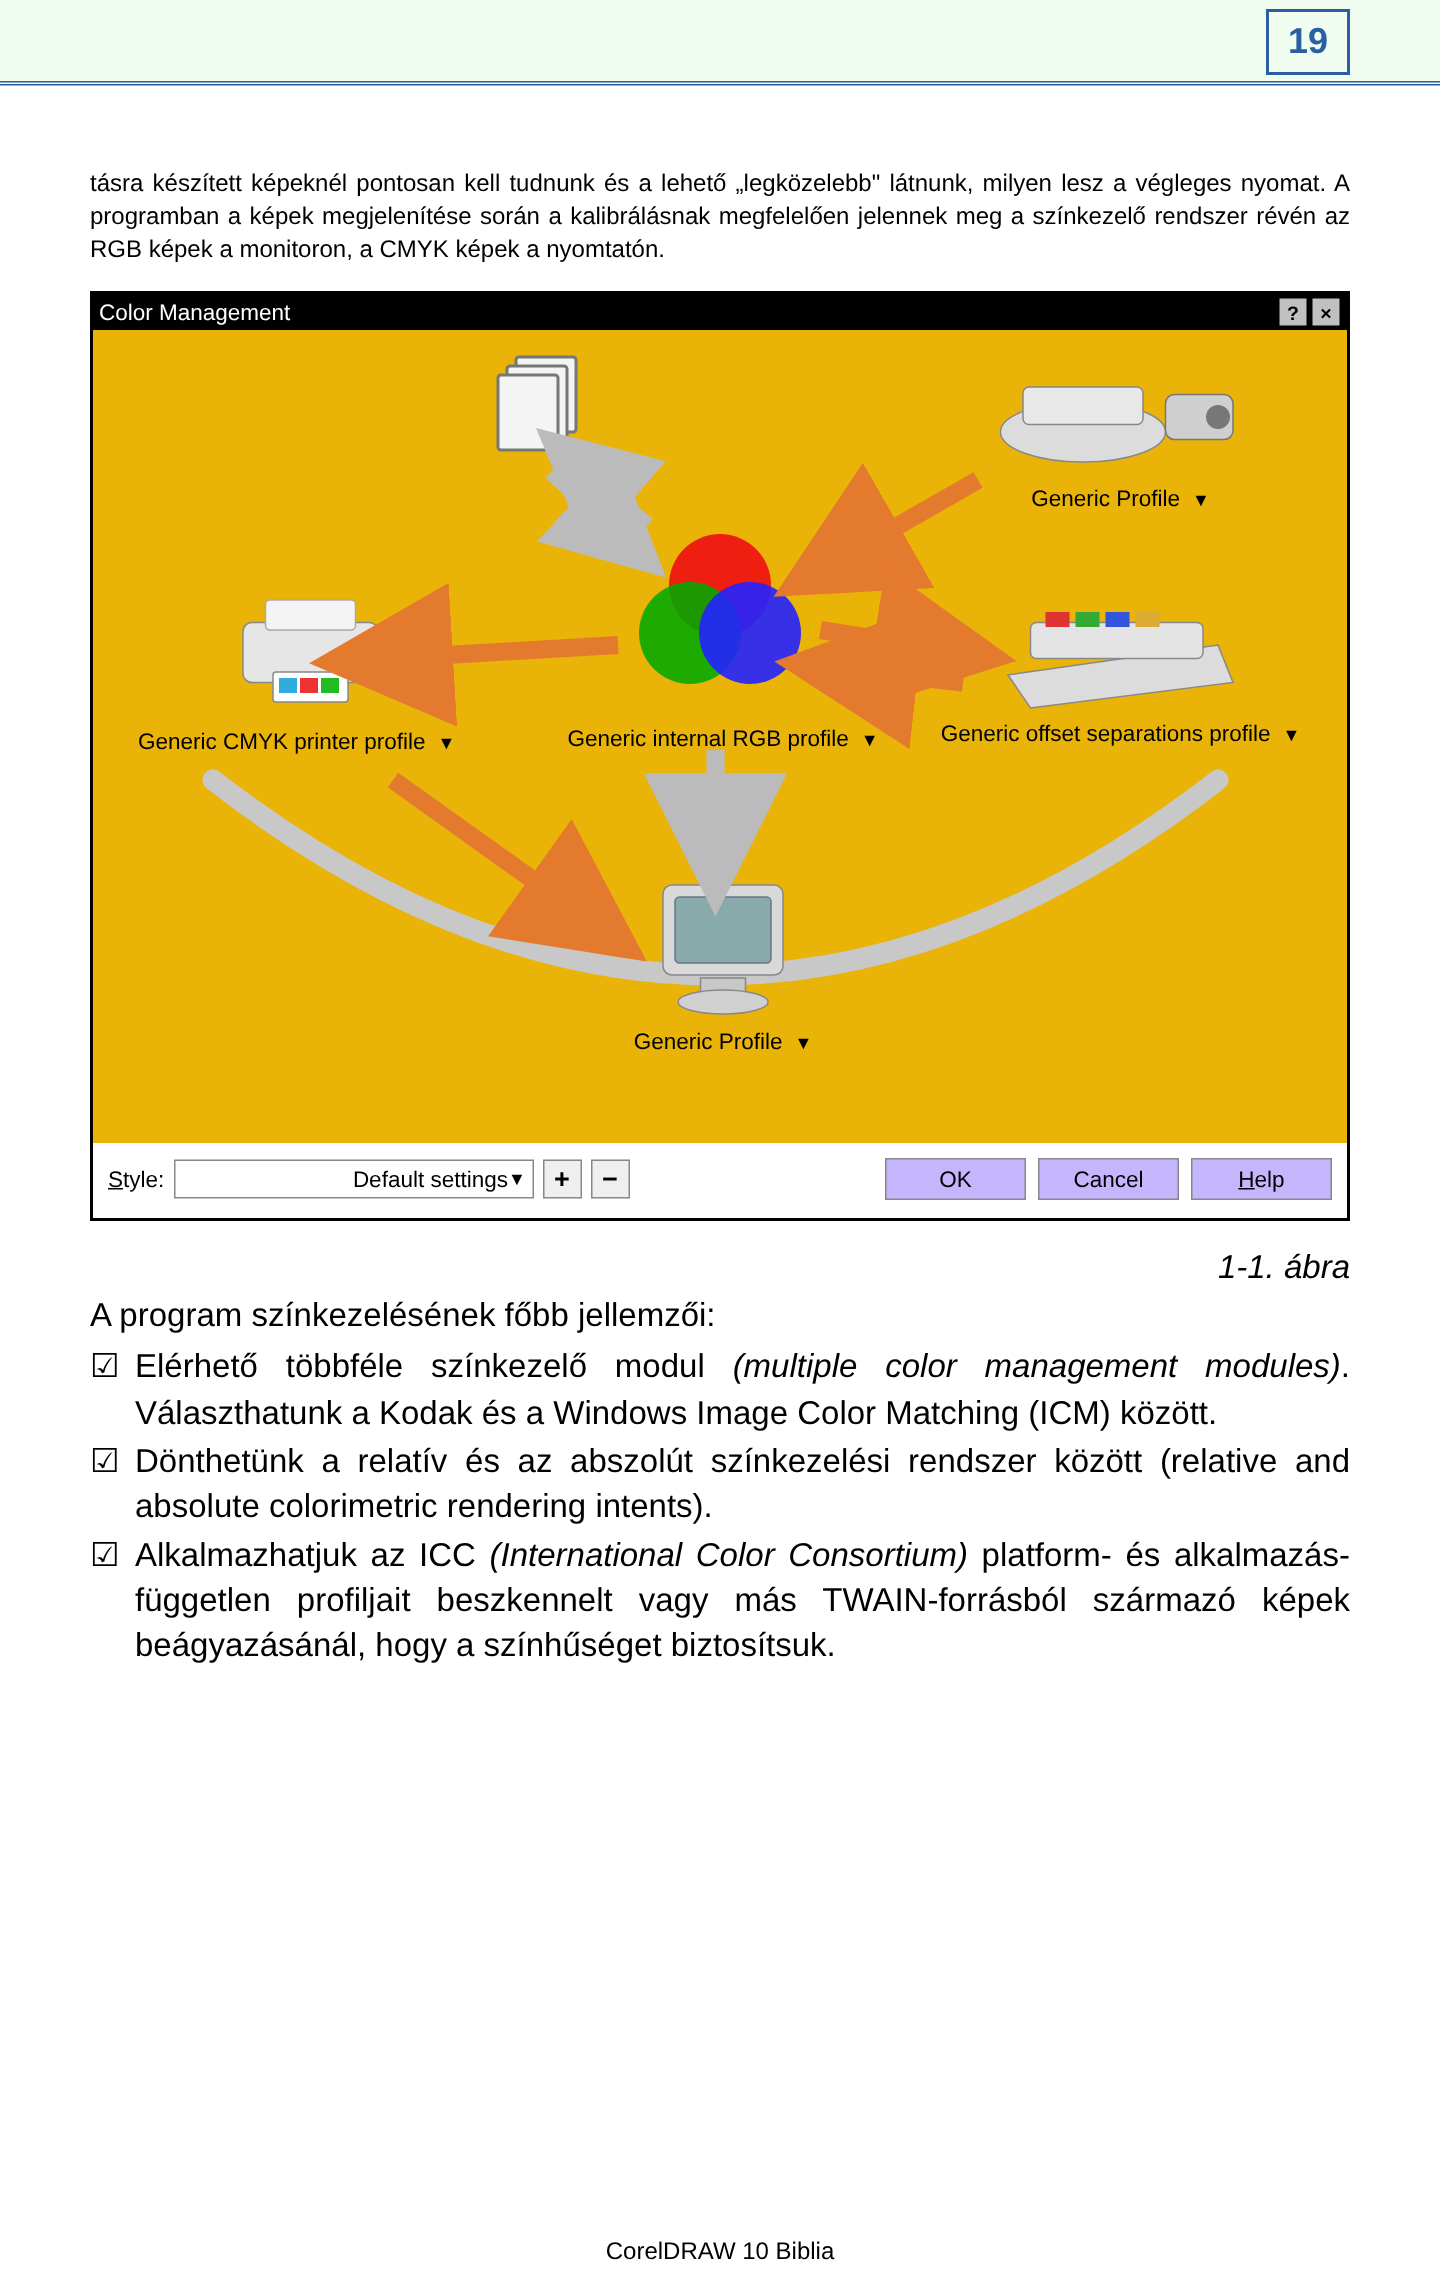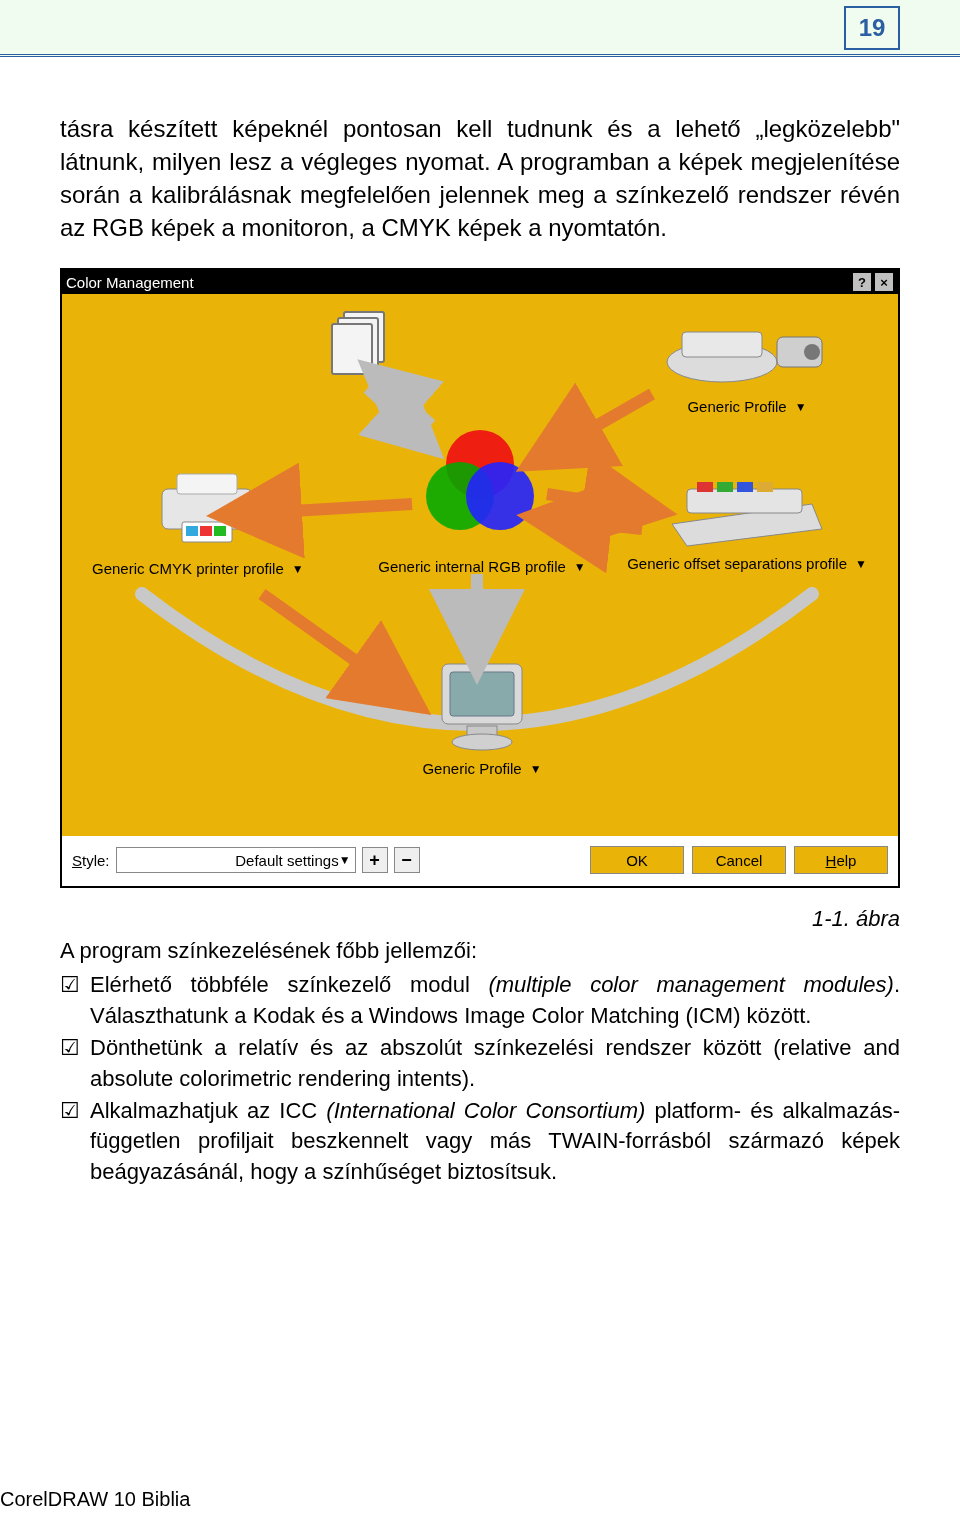--- a/index.html
+++ b/index.html
@@ -1,45 +1,45 @@
 <!DOCTYPE html>
 <html><head>
 <meta charset="utf-8">
 <style>
   html,body{margin:0;padding:0;background:#fff;font-family:Arial,Helvetica,sans-serif;color:#000}
   .page{width:960px;min-height:1523px;margin:0 auto;position:relative;box-sizing:border-box;padding:0 60px 30px 60px}
   .header-wrap{background:#effcef;padding:6px 0 4px 0;margin:0 -60px;border-bottom:3px double #2a60a3}
   .header-inner{display:flex;justify-content:flex-end;align-items:center;padding:0 60px}
   .chapter{font-size:26px;letter-spacing:.5px;color:#333}
   .page-num-box{border:2px solid #2a60a3;width:52px;height:40px;display:flex;align-items:center;justify-content:center;margin-left:18px;font-weight:bold;font-size:24px;color:#2a60a3}
-  .body-text{font-size:24px;line-height:1.38;text-align:justify;margin-top:55px}
+  .body-text{font-size:16px;line-height:1.38;text-align:justify;margin-top:55px}
   .screenshot{border:2px solid #000;margin-top:4px;background:#fff}
   .titlebar{background:#000;color:#fff;display:flex;align-items:center;justify-content:space-between;padding:2px 4px;font-family:"MS Sans Serif",Tahoma,sans-serif;font-size:15px}
   .titlebar .buttons{display:flex;gap:2px}
   .titlebar .tb-btn{width:18px;height:18px;background:#c0c0c0;border:1px solid #000;display:flex;align-items:center;justify-content:center;font-size:13px;font-weight:bold;color:#000}
   .canvas{position:relative;height:542px;background:#eab308}
   .node{position:absolute;text-align:center}
   .node .ico{display:flex;align-items:center;justify-content:center}
   .lbl-row{display:flex;align-items:center;justify-content:center;gap:8px;font-family:Arial,sans-serif;font-size:15px;margin-top:6px}
   .dd{font-size:12px}
   .venn{position:absolute;left:50%;top:130px;transform:translateX(-50%)}
   .arrow{position:absolute}
   .bottom-bar{display:flex;align-items:center;gap:8px;padding:10px 10px 12px 10px;font-family:"MS Sans Serif",Tahoma,sans-serif;font-size:15px}
   .style-select{display:flex;align-items:center;gap:6px}
   .style-input{border:1px solid #888;background:#fff;height:24px;width:230px;display:flex;align-items:center;justify-content:flex-end;padding:0 4px;font-size:15px}
   .sq-btn{width:24px;height:24px;border:1px solid #888;background:#efefef;display:flex;align-items:center;justify-content:center;font-weight:bold;font-size:18px}
   .spacer{flex:1}
-  .win-btn{width:92px;height:26px;border:1px solid #888;background:#eab308;display:flex;align-items:center;justify-content:center;font-size:15px}
+  .win-btn{width:92px;height:26px;border:1px solid #888;background:#c4b5fd;display:flex;align-items:center;justify-content:center;font-size:15px}
   .caption{text-align:right;font-style:italic;font-size:22px;margin:18px 0 6px 0}
   .intro-line{font-size:22px;margin:4px 0 6px 0}
   .check-list{list-style:none;padding:0;margin:0}
   .check-list li{font-size:22px;line-height:1.38;text-align:justify;position:relative;padding-left:30px;margin-bottom:2px}
   .check-list li::before{content:"☑";position:absolute;left:0;top:0;font-size:22px}
   .italic{font-style:italic}
-  .footer{position:absolute;bottom:12px;left:0;right:0;text-align:left;font-size:20px}
+  .footer{position:absolute;bottom:12px;left:0;right:0;text-align:center;font-size:16px}
 </style>
 </head>
 <body>
 
 <div class="page">
   <div class="header-wrap">
     <div class="header-inner">
       <div class="page-num-box">19</div>
     </div>
   </div>

